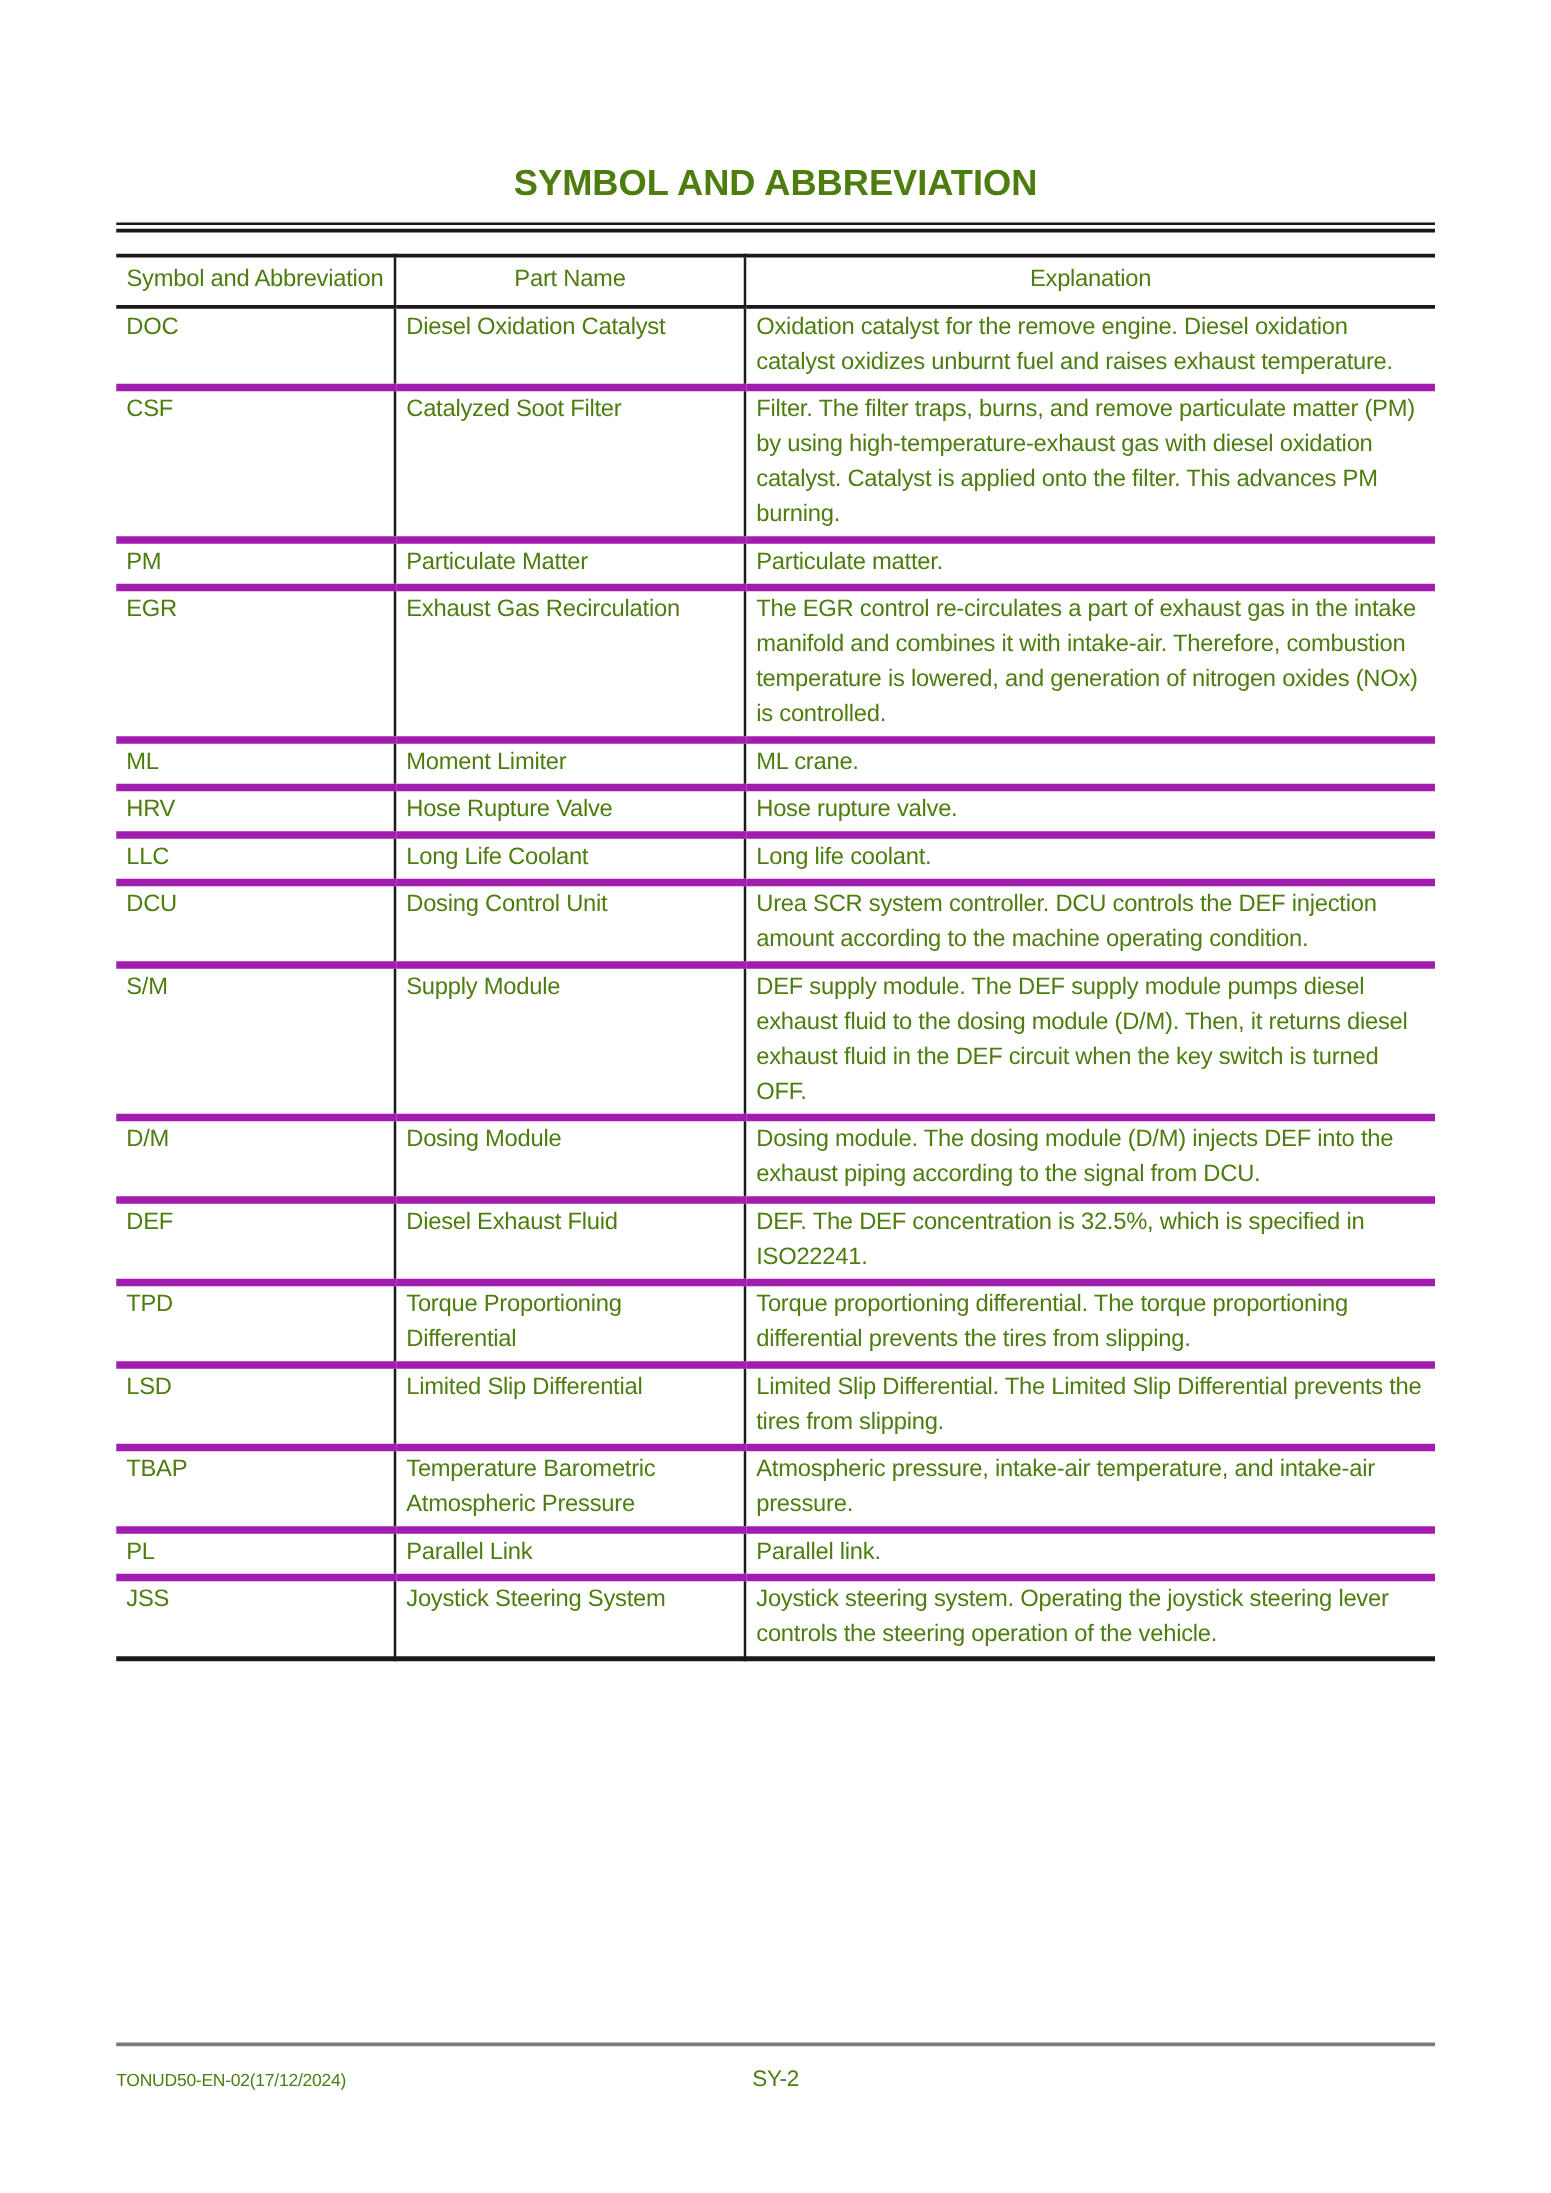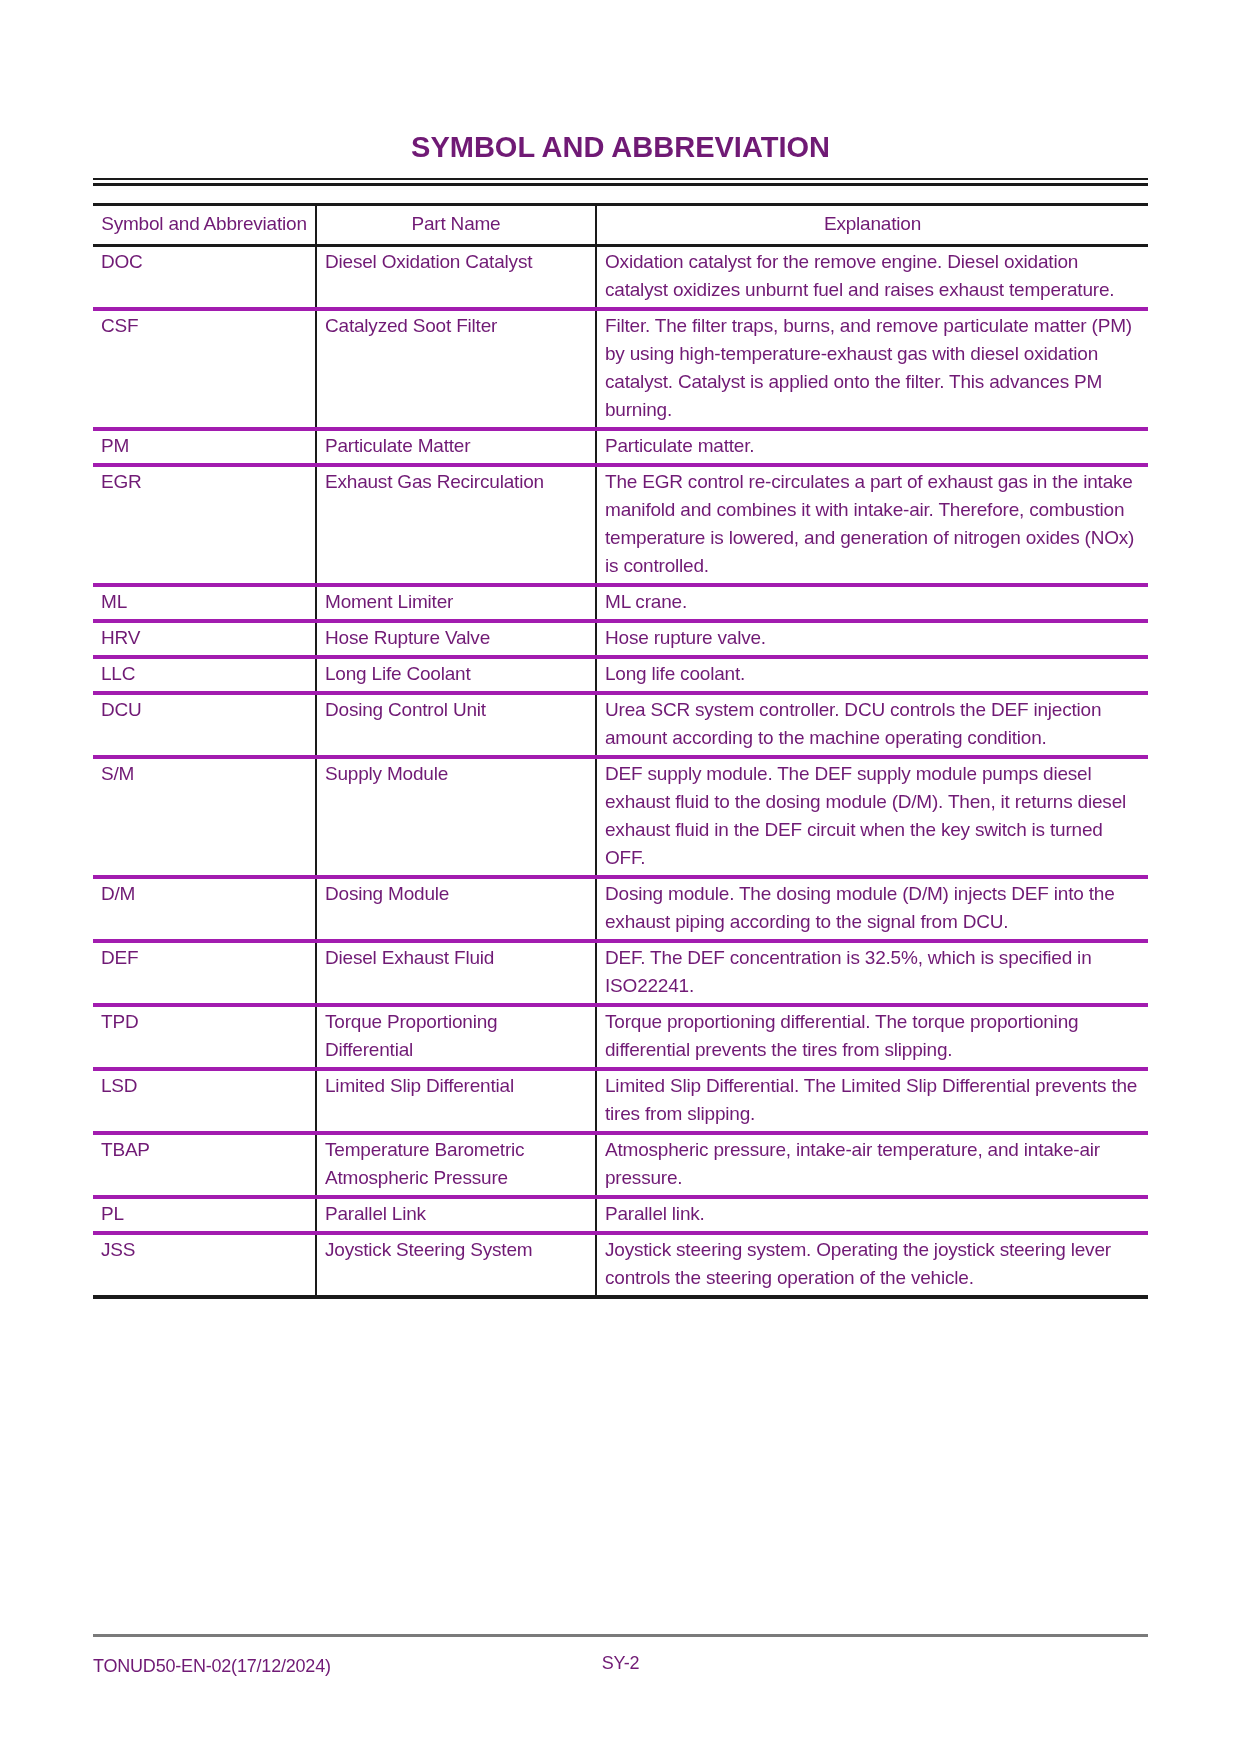--- a/index.html
+++ b/index.html
@@ -5,21 +5,21 @@
   html, body {
     margin: 0;
     padding: 0;
     background: #ffffff;
   }
   #page {
     position: relative;
     width: 1241px;
     height: 1754px;
     background: #ffffff;
-    color: #701a75;
+    color: #4d7c0f;
     font-family: "Liberation Sans", sans-serif;
     overflow: hidden;
   }
   #content {
     position: absolute;
     left: 93px;
     top: 0;
     width: 1055px;
   }
   .page-title {
@@ -57,21 +57,21 @@
     line-height: 28px;
     letter-spacing: -0.2px;
     border-bottom: 3px solid #1a1a1a;
   }
   table.abbr td {
     text-align: left;
     vertical-align: top;
     padding: 1px 8px 3px 8px;
     line-height: 28px;
     letter-spacing: -0.2px;
-    border-bottom: 4px solid #a21caf;
+    border-bottom: 6px solid #a21caf;
   }
   table.abbr th:not(:last-child),
   table.abbr td:not(:last-child) {
     border-right: 2px solid #1a1a1a;
   }
   table.abbr tbody tr:last-child td {
     border-bottom: none;
   }
   .footer-rule {
     position: absolute;
@@ -85,21 +85,21 @@
     position: absolute;
     left: 93px;
     top: 1653px;
     width: 1055px;
     height: 30px;
   }
   .footer-doc-code {
     position: absolute;
     left: 0;
     top: 3px;
-    font-size: 18px;
+    font-size: 14px;
     letter-spacing: -0.2px;
   }
   .footer-page-number {
     position: absolute;
     left: 0;
     right: 0;
     top: 0;
     text-align: center;
     font-size: 18px;
     letter-spacing: -0.2px;

